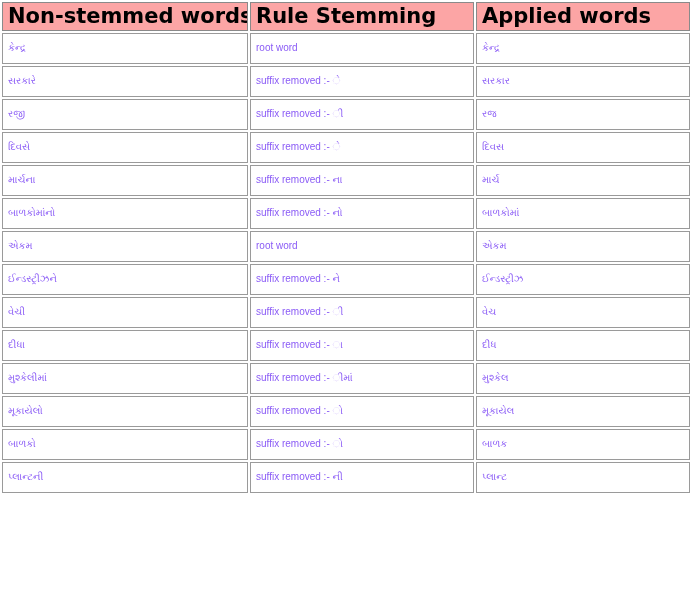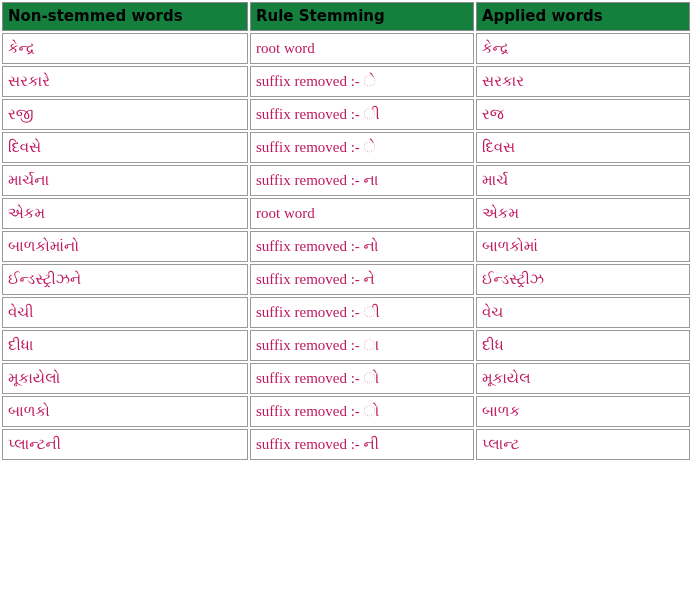--- a/index.html
+++ b/index.html
@@ -31,40 +31,40 @@
   table.stem-table td {
     border: 1px solid #9a9a9a;
     padding: 2px 4px 3px 5px;
     vertical-align: middle;
     text-align: left;
     white-space: nowrap;
     overflow: hidden;
     background: #ffffff;
   }
   table.stem-table thead th {
-    background: #15803d;
+    background: #fca5a5;
     font-weight: bold;
-    font-size: 15px;
+    font-size: 21px;
     line-height: 17px;
     height: 22px;
     color: #000000;
     border: 1px solid #8a8a8a;
   }
   table.stem-table tbody td {
     height: 24px;
-    font-size: 15px;
+    font-size: 10px;
     line-height: 20px;
-    color: #be185d;
+    color: #8b5cf6;
   }
   td.guj, th.guj {
     font-family: "DejaVu Sans", "Liberation Sans", sans-serif;
     font-size: 14px;
   }
   td.rule {
-    font-family: Liberation Serif, serif;
+    font-family: Liberation Sans, sans-serif;
     font-size: 14px;
   }
 </style>
 </head>
 <body>
 
 <table class="stem-table">
   <colgroup>
     <col class="c1">
       <col class="c2">
@@ -97,43 +97,48 @@
         <td class="guj">દિવસે</td>
         <td class="rule">suffix removed :- ે</td>
         <td class="guj">દિવસ</td>
       </tr>
       <tr>
         <td class="guj">માર્ચના</td>
         <td class="rule">suffix removed :- ના</td>
         <td class="guj">માર્ચ</td>
       </tr>
       <tr>
+        <td class="guj">બાળકોમાંનો</td>
+        <td class="rule">suffix removed :- નો</td>
+        <td class="guj">બાળકોમાં</td>
+      </tr>
+      <tr>
         <td class="guj">એકમ</td>
         <td class="rule">root word</td>
         <td class="guj">એકમ</td>
-      </tr>
-      <tr>
-        <td class="guj">બાળકોમાંનો</td>
-        <td class="rule">suffix removed :- નો</td>
-        <td class="guj">બાળકોમાં</td>
       </tr>
       <tr>
         <td class="guj">ઈન્ડસ્ટ્રીઝને</td>
         <td class="rule">suffix removed :- ને</td>
         <td class="guj">ઈન્ડસ્ટ્રીઝ</td>
       </tr>
       <tr>
         <td class="guj">વેચી</td>
         <td class="rule">suffix removed :- ી</td>
         <td class="guj">વેચ</td>
       </tr>
       <tr>
         <td class="guj">દીધા</td>
         <td class="rule">suffix removed :- ા</td>
         <td class="guj">દીધ</td>
+      </tr>
+      <tr>
+        <td class="guj">મુશ્કેલીમાં</td>
+        <td class="rule">suffix removed :- ીમાં</td>
+        <td class="guj">મુશ્કેલ</td>
       </tr>
       <tr>
         <td class="guj">મૂકાયેલો</td>
         <td class="rule">suffix removed :- ો</td>
         <td class="guj">મૂકાયેલ</td>
       </tr>
       <tr>
         <td class="guj">બાળકો</td>
         <td class="rule">suffix removed :- ો</td>
         <td class="guj">બાળક</td>

